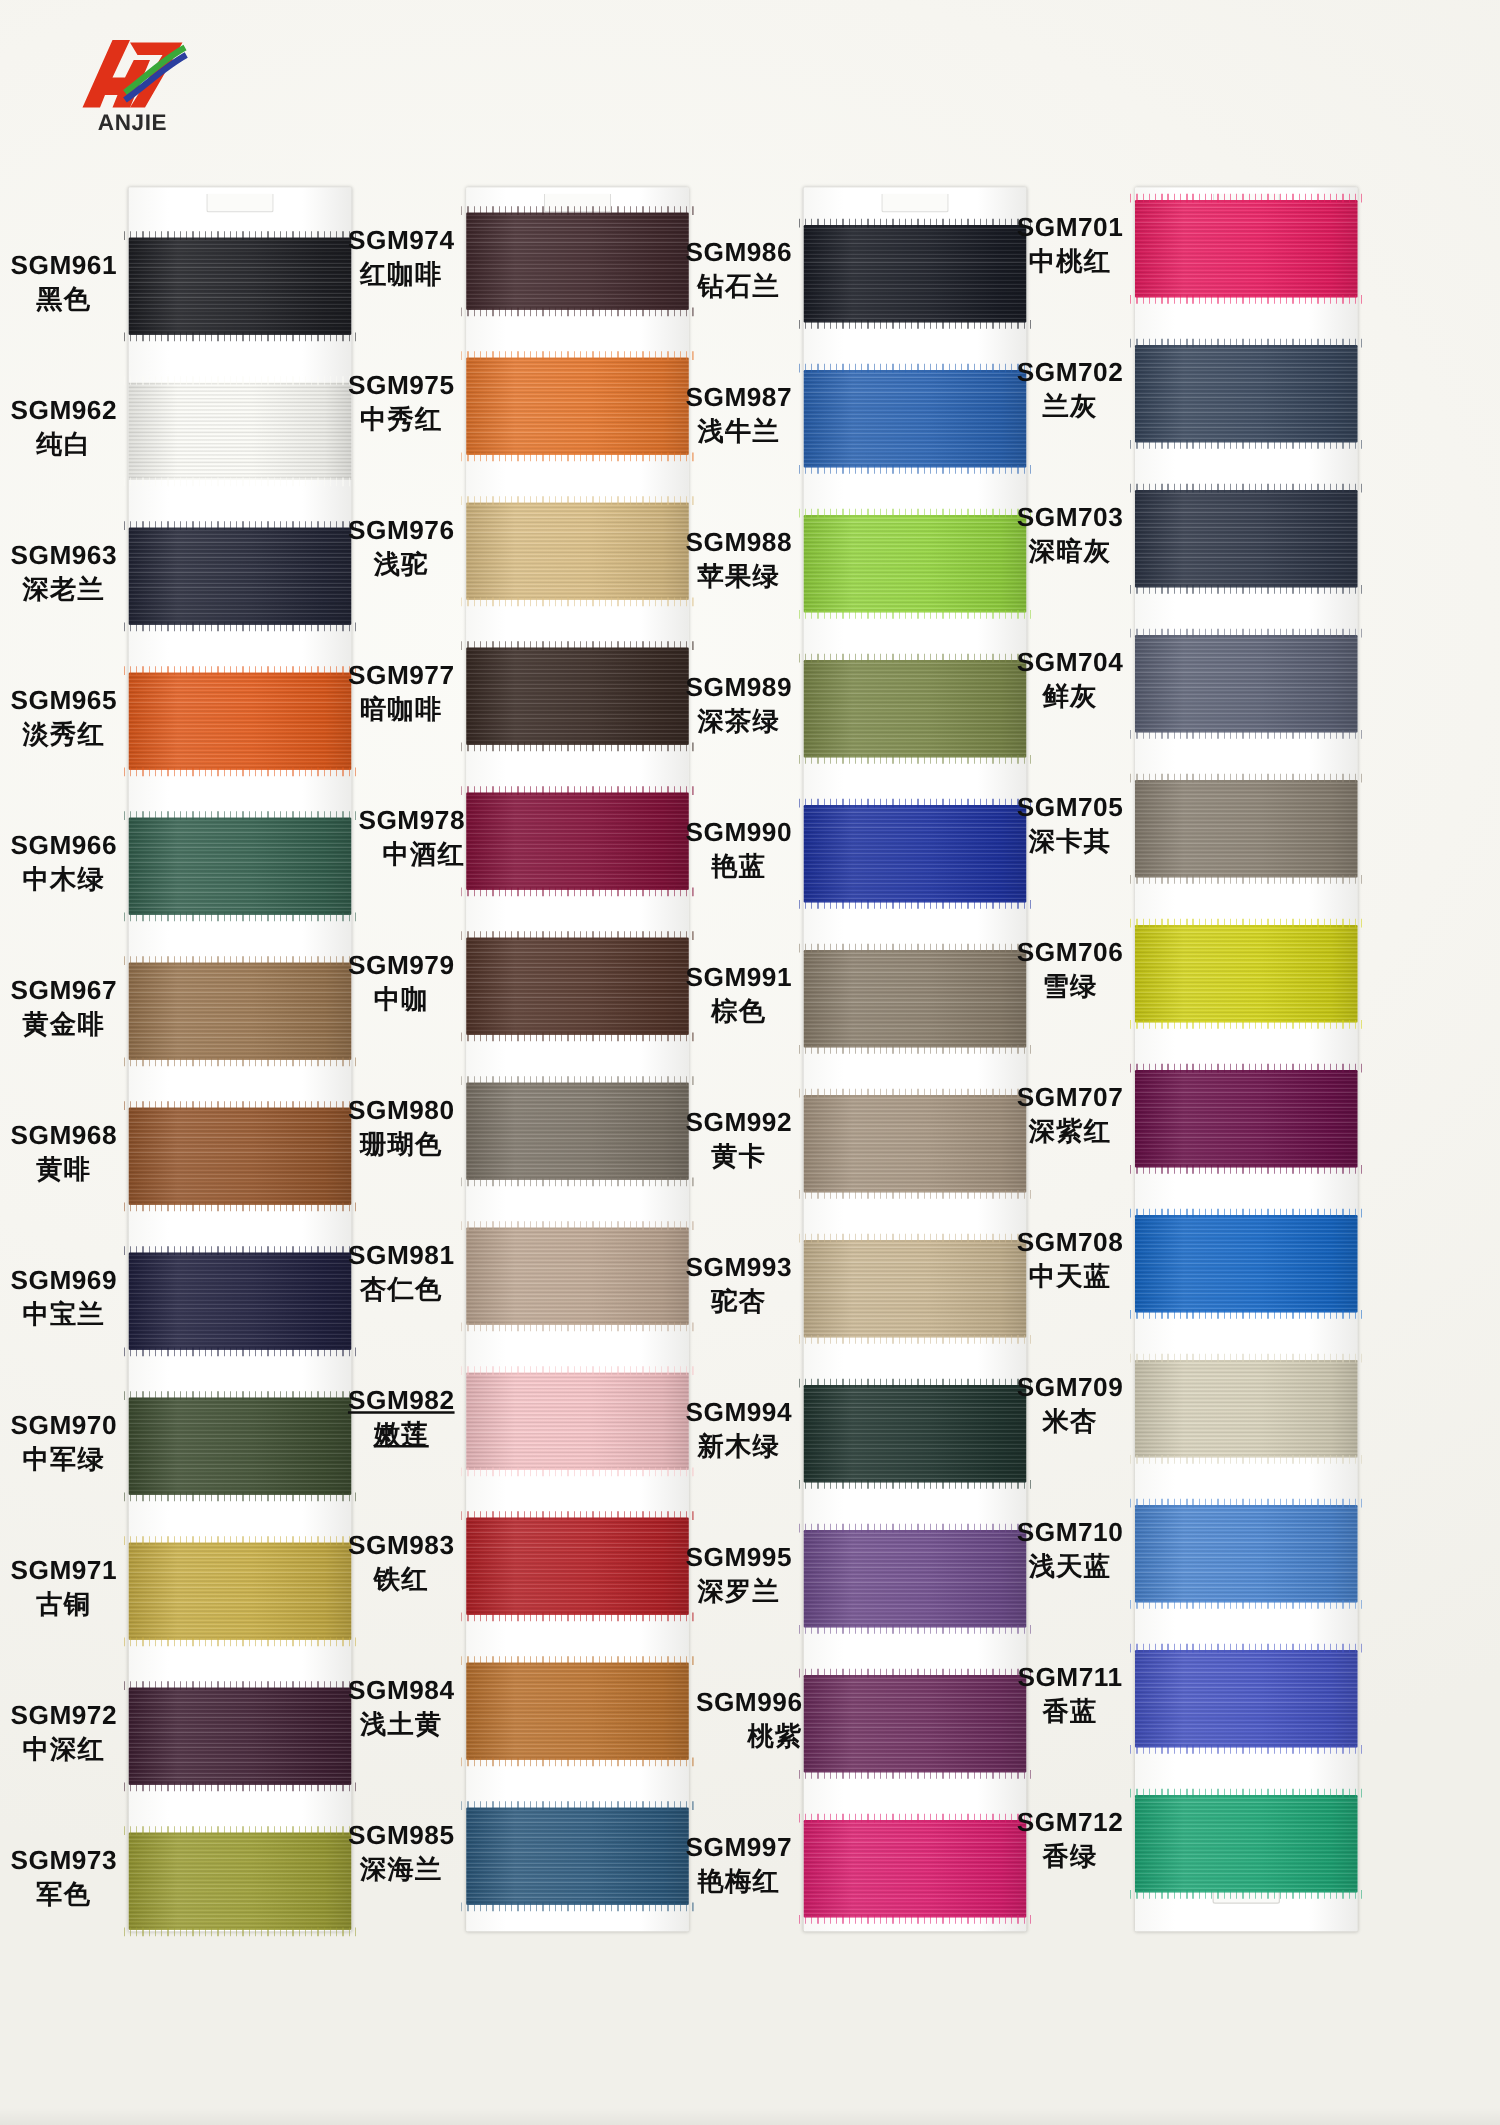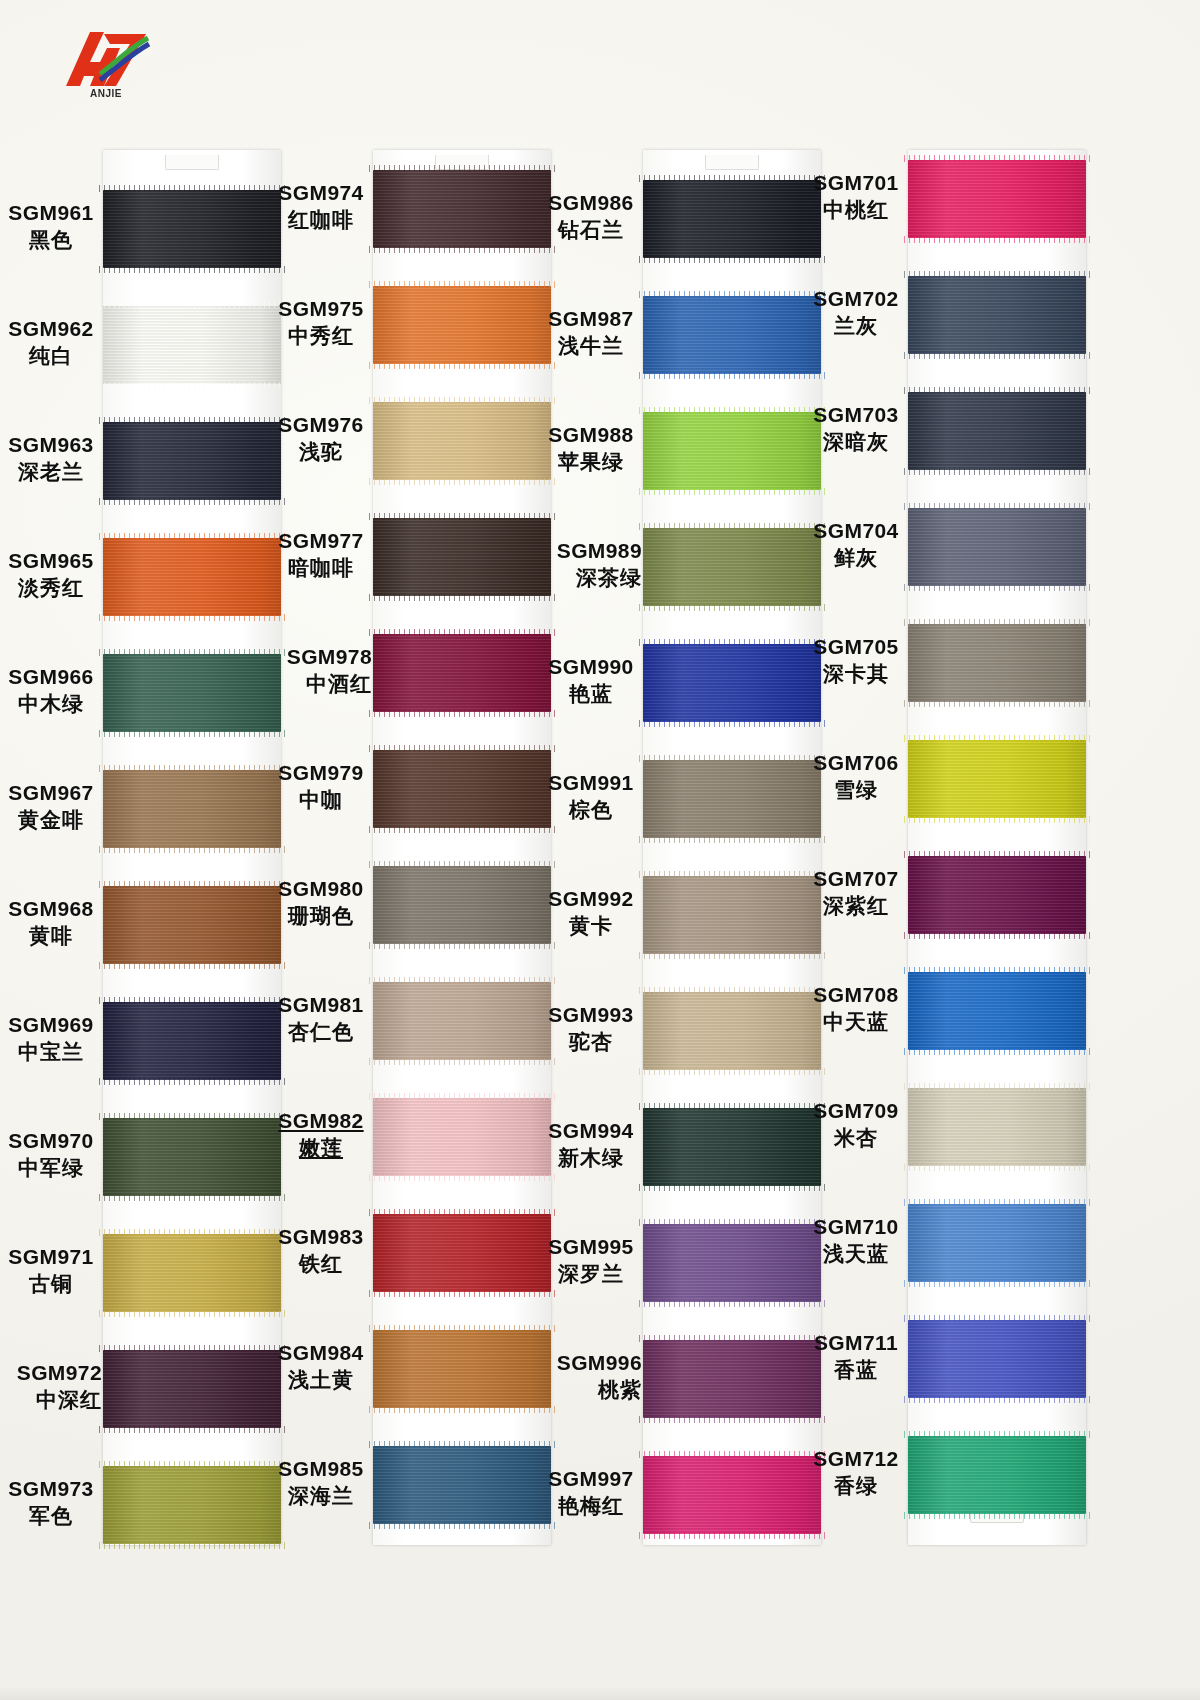--- a/index.html
+++ b/index.html
@@ -38,21 +38,21 @@
     height: 82px;
     flex: 0 0 auto;
   }
   .logo-mark svg { display: block; }
   .logo-sub {
     position: absolute;
     left: 0;
     top: 60px;
     width: 92px;
     text-align: center;
-    font-size: 10px;
+    font-size: 18px;
     font-weight: bold;
     letter-spacing: 0.5px;
     color: #2b2b2b;
   }
   .brand-text {
     margin-left: 14px;
     padding-top: 2px;
   }
   .brand-cn {
     font-size: 44px;
@@ -345,21 +345,21 @@
         <div class="label" style="top: 1105px;">
           <div class="code">SGM971</div>
           <div class="name">古铜</div>
         </div>
         <div class="swatch" style="top: 1210px; height: 78px; background: rgb(64, 32, 52); color: rgb(64, 32, 52);">
           <div class="yarn"></div>
           <div class="sheen"></div>
           <div class="fuzz-top"></div>
           <div class="fuzz-bot"></div>
         </div>
-        <div class="label" style="top: 1221px; text-align: right;">
+        <div class="label" style="top: 1221px;">
           <div class="code">SGM972</div>
           <div class="name">中深红</div>
         </div>
         <div class="swatch" style="top: 1326px; height: 78px; background: rgb(157, 159, 54); color: rgb(157, 159, 54);">
           <div class="yarn"></div>
           <div class="sheen"></div>
           <div class="fuzz-top"></div>
           <div class="fuzz-bot"></div>
         </div>
         <div class="label" style="top: 1337px;">
@@ -529,21 +529,21 @@
         <div class="label" style="top: 283px;">
           <div class="code">SGM988</div>
           <div class="name">苹果绿</div>
         </div>
         <div class="swatch" style="top: 388px; height: 78px; background: rgb(125, 138, 75); color: rgb(125, 138, 75);">
           <div class="yarn"></div>
           <div class="sheen"></div>
           <div class="fuzz-top"></div>
           <div class="fuzz-bot"></div>
         </div>
-        <div class="label" style="top: 399px; text-align: right;">
+        <div class="label" style="top: 399px;">
           <div class="code">SGM989</div>
           <div class="name">深茶绿</div>
         </div>
         <div class="swatch" style="top: 504px; height: 78px; background: rgb(31, 51, 163); color: rgb(31, 51, 163);">
           <div class="yarn"></div>
           <div class="sheen"></div>
           <div class="fuzz-top"></div>
           <div class="fuzz-bot"></div>
         </div>
         <div class="label" style="top: 515px;">

